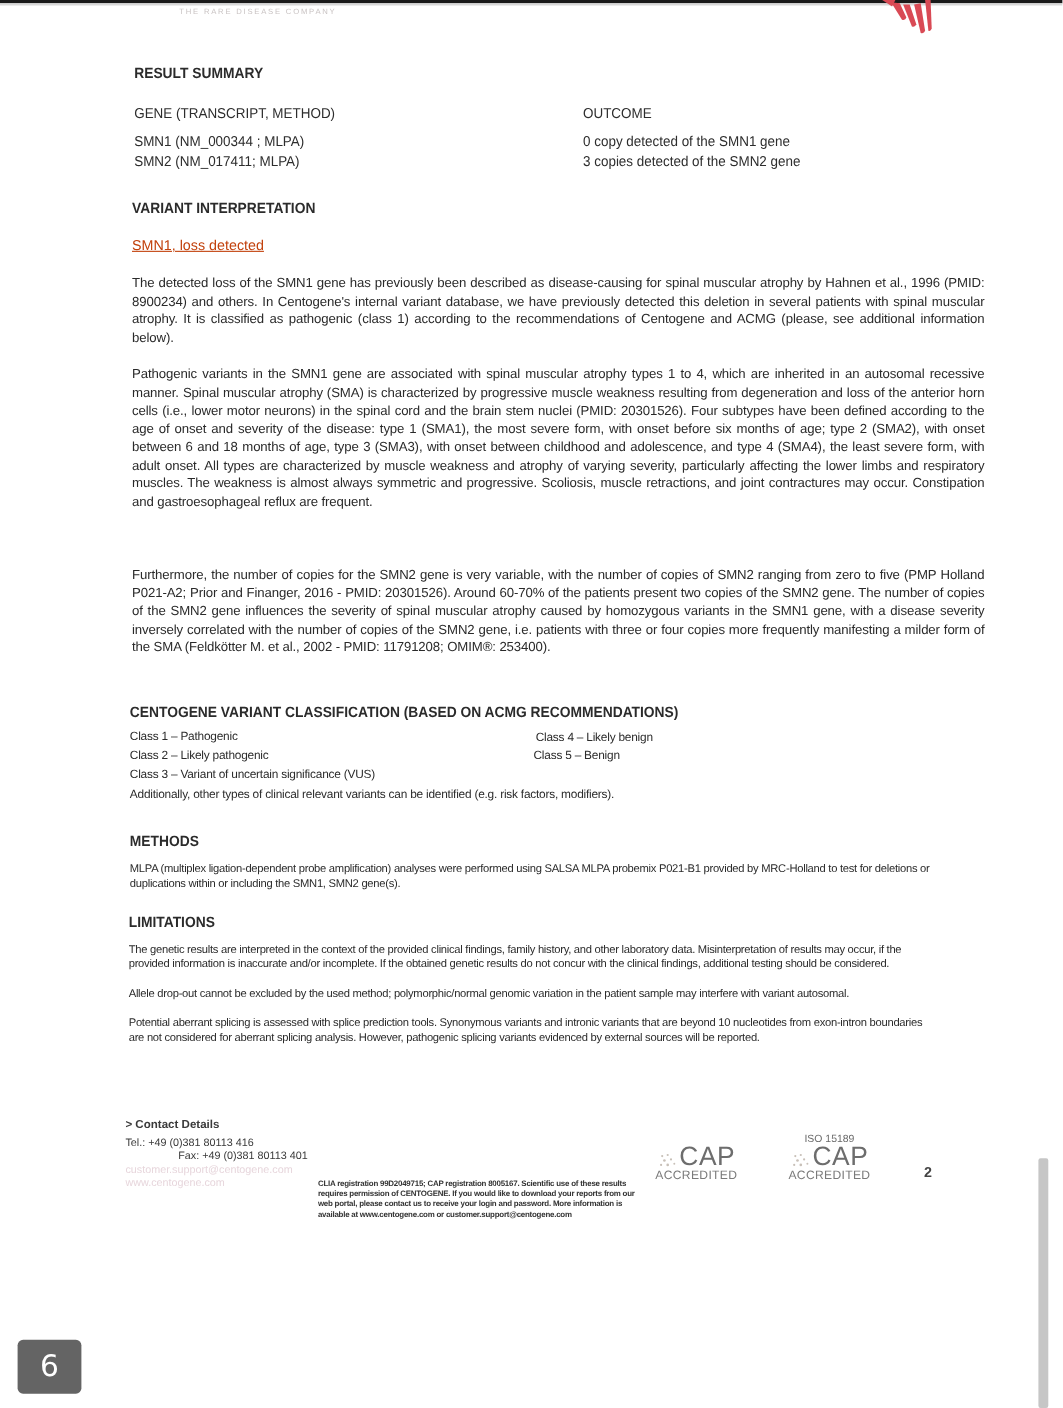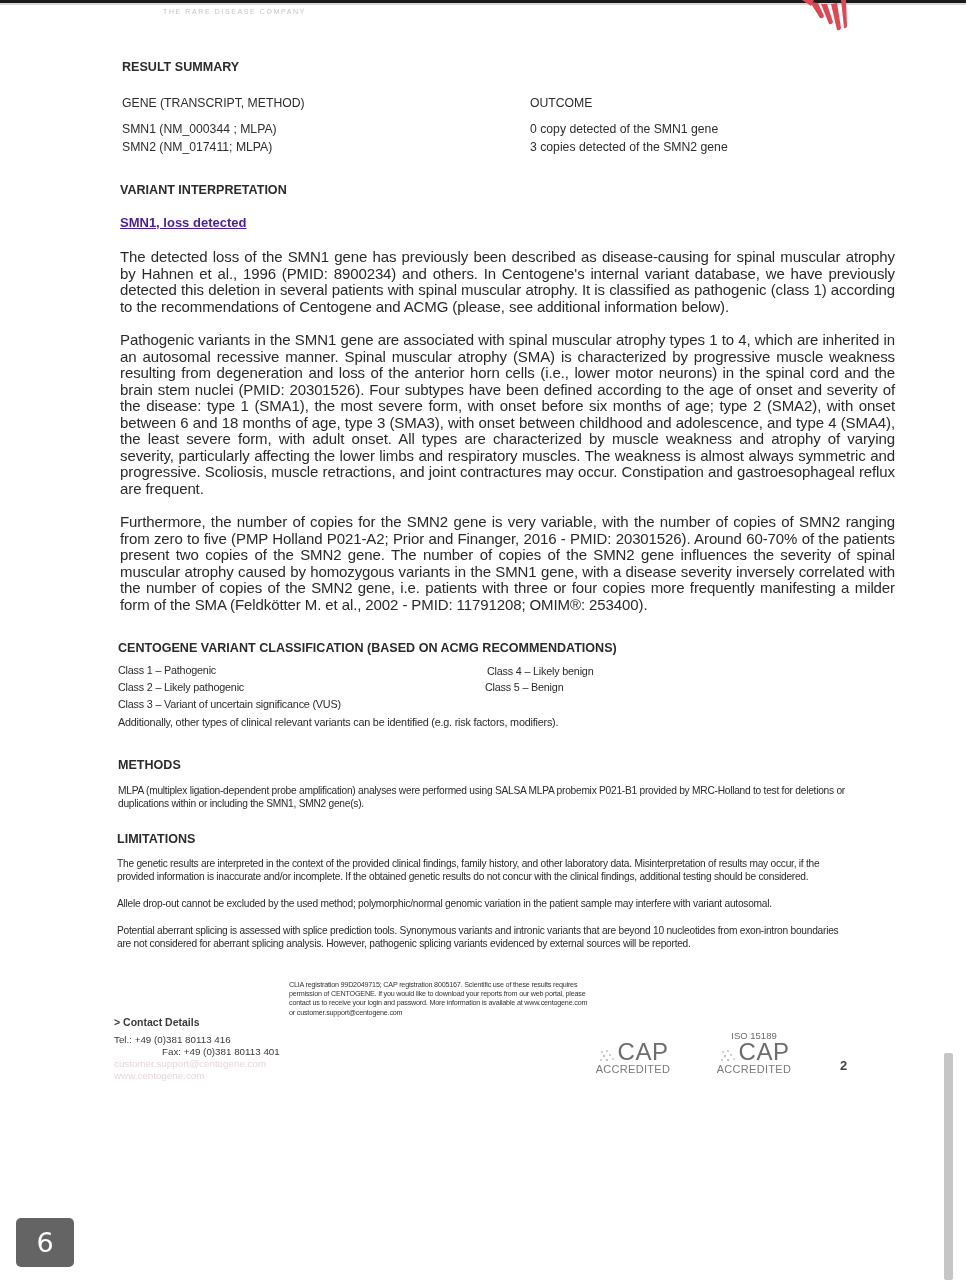--- a/index.html
+++ b/index.html
@@ -15,25 +15,25 @@
     color: #c9c3c3; white-space: nowrap;
   }
   .logo { position: absolute; left: 800px; top: 0; width: 50px; height: 36px; }
 
   .page { position: absolute; left: 0; top: 0; width: 966px; }
   .abs { position: absolute; }
 
   .h-section { font-weight: bold; font-size: 13.5px; color: #2b2b2b; white-space: nowrap; transform: scaleX(0.93); transform-origin: left; }
   .label { font-size: 13px; color: #2d2d2d; white-space: nowrap; transform: scaleX(0.94); transform-origin: left; }
   .para {
-    font-size: 15px; line-height: 16.5px; color: #2a2a2a; text-align: justify;
+    font-size: 12px; line-height: 16.5px; color: #2a2a2a; text-align: justify;
     width: 775px; letter-spacing: -0.1px;
   }
   .para-sm { font-size: 10.2px; line-height: 13.2px; color: #2b2b2b; width: 730px; letter-spacing: -0.25px; }
-  .subhead { font-weight: bold; font-size: 13px; text-decoration: underline; color: #4c1d95; }
+  .subhead { font-weight: normal; font-size: 13px; text-decoration: underline; color: #c2410c; }
   .cls { font-size: 10.8px; color: #2b2b2b; white-space: nowrap; letter-spacing: -0.2px; }
   .cls b { font-weight: normal; }
 
   .contact-title { font-size: 10.5px; font-weight: bold; color: #3a3a3a; }
   .contact-line { font-size: 9.8px; color: #3a3a3a; white-space: nowrap; line-height: 12px; }
   .contact-faint { font-size: 9.8px; color: #e7d6dc; white-space: nowrap; line-height: 12px; }
   .legal { font-size: 7.2px; line-height: 9.2px; color: #333; width: 300px; letter-spacing: -0.2px; }
 
   .badge { text-align: center; color: #7a7a7a; }
   .badge .iso { font-size: 9.5px; color: #6a6a6a; line-height: 10px; height: 10px; }
@@ -103,21 +103,21 @@
   <div class="abs para-sm" style="left:117px; top:857px; width:725px;">The genetic results are interpreted in the context of the provided clinical findings, family history, and other laboratory data. Misinterpretation of results may occur, if the provided information is inaccurate and/or incomplete. If the obtained genetic results do not concur with the clinical findings, additional testing should be considered.</div>
   <div class="abs para-sm" style="left:117px; top:897px; width:725px;">Allele drop-out cannot be excluded by the used method; polymorphic/normal genomic variation in the patient sample may interfere with variant autosomal.</div>
   <div class="abs para-sm" style="left:117px; top:924px; width:725px;">Potential aberrant splicing is assessed with splice prediction tools. Synonymous variants and intronic variants that are beyond 10 nucleotides from exon-intron boundaries are not considered for aberrant splicing analysis. However, pathogenic splicing variants evidenced by external sources will be reported.</div>
 
   <div class="abs contact-title" style="left:114px; top:1016px;">&gt; Contact Details</div>
   <div class="abs contact-line" style="left:114px; top:1034px;">Tel.: +49 (0)381 80113 416</div>
   <div class="abs contact-line" style="left:114px; top:1046px;padding-left:48px;">Fax: +49 (0)381 80113 401</div>
   <div class="abs contact-faint" style="left:114px; top:1058px;">customer.support@centogene.com</div>
   <div class="abs contact-faint" style="left:114px; top:1070px;">www.centogene.com</div>
 
-  <div class="abs legal" style="left:289px; top:980px;">CLIA registration 99D2049715; CAP registration 8005167. Scientific use of these results requires permission of CENTOGENE. If you would like to download your reports from our web portal, please contact us to receive your login and password. More information is available at www.centogene.com or customer.support@centogene.com</div>
+  <div class="abs legal" style="left:289px; top:1071px;font-weight:bold;">CLIA registration 99D2049715; CAP registration 8005167. Scientific use of these results requires permission of CENTOGENE. If you would like to download your reports from our web portal, please contact us to receive your login and password. More information is available at www.centogene.com or customer.support@centogene.com</div>
 
   <div class="abs badge" style="left:593px; top:1031px; width:80px;">
     <div class="iso"></div>
     <div>
       <svg class="dots" viewBox="0 0 20 16">
           <g fill="#c8c0b8">
             <circle cx="4" cy="4" r="1"></circle>
             <circle cx="9" cy="3" r="1"></circle>
             <circle cx="6" cy="8" r="1.2"></circle>
             <circle cx="12" cy="7" r="1"></circle>

